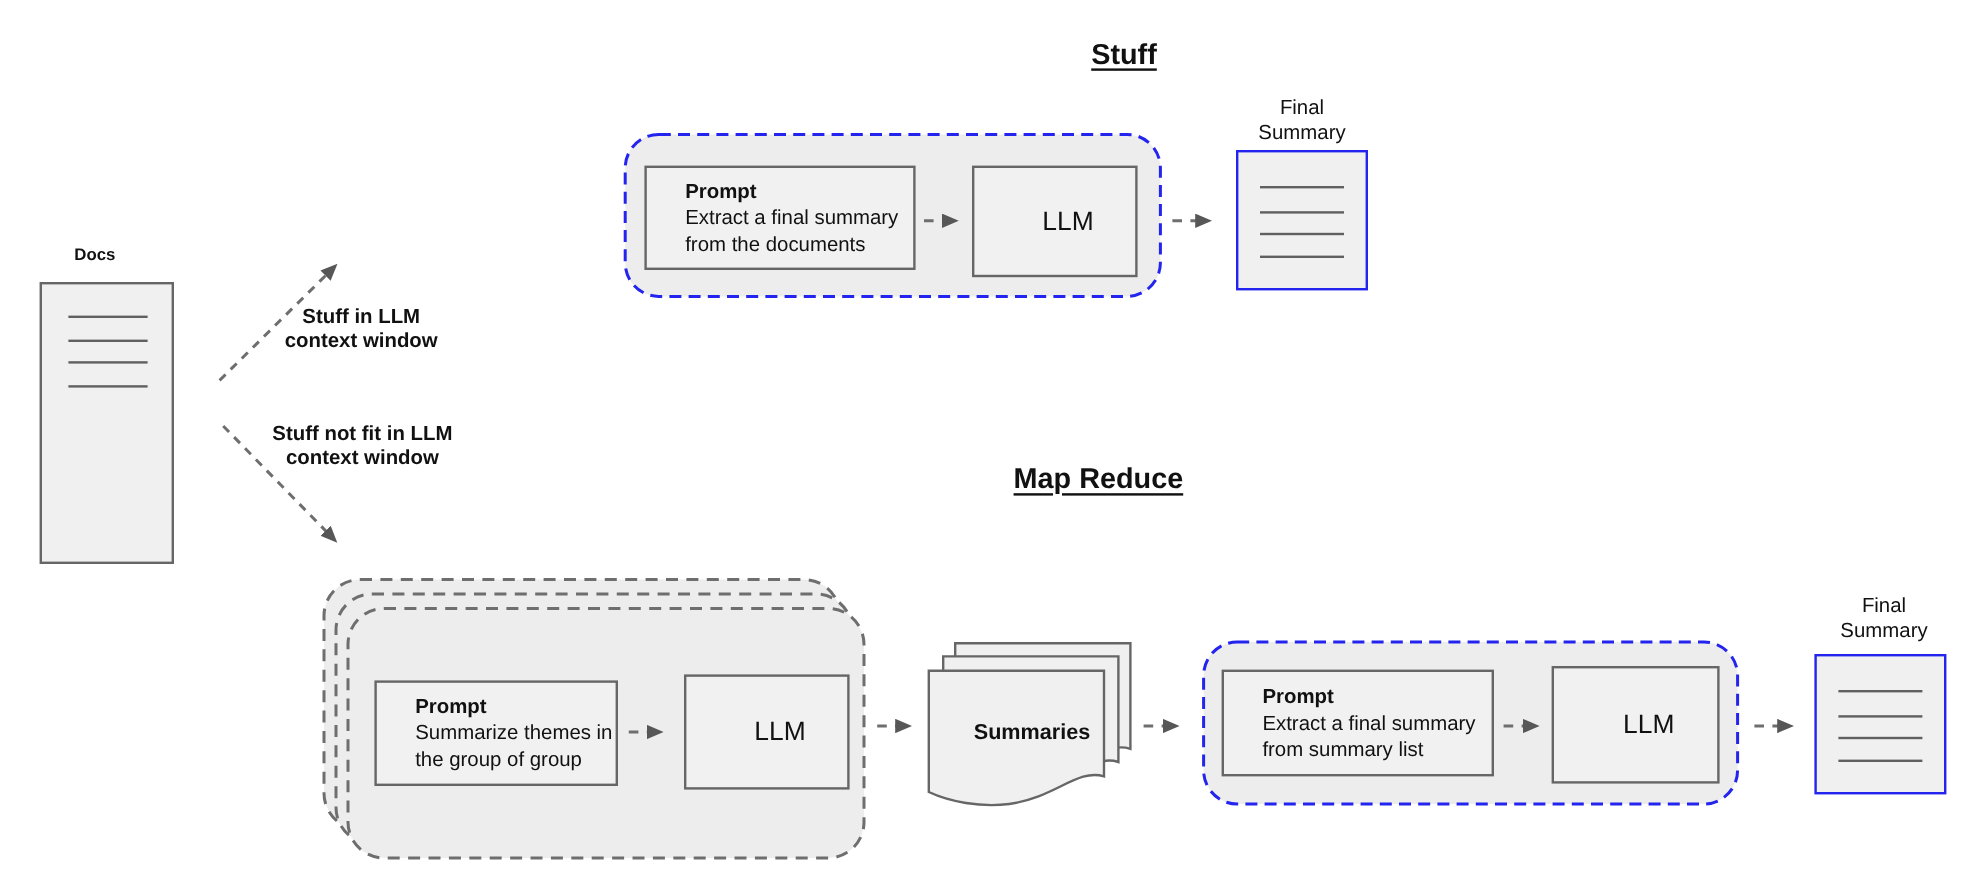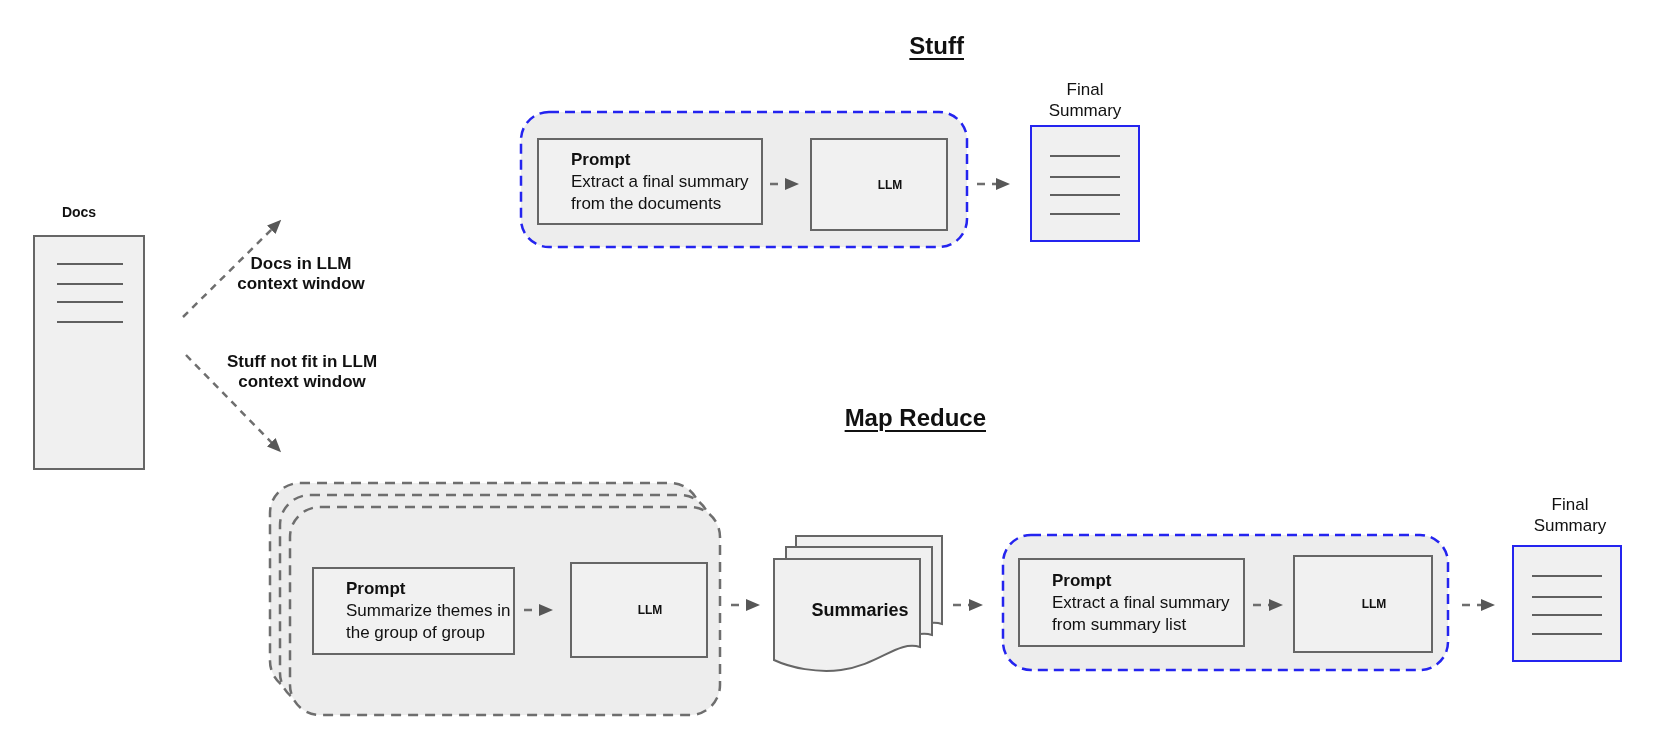--- a/index.html
+++ b/index.html
@@ -12,21 +12,21 @@
   .blue-container{fill:var(--container-fill,#ededed);stroke:var(--accent-blue,#2424ef);stroke-width:2.5;stroke-dasharray:10 6;}
   .stack-rect{fill:var(--container-fill,#ededed);stroke:var(--arrow-gray,#6e6e6e);stroke-width:2.5;stroke-dasharray:10 7;}
   .doc-page{fill:var(--doc-fill,#f0f0f0);stroke:var(--box-border,#666);stroke-width:2;}
   .arrow{stroke:var(--arrow-gray,#6e6e6e);stroke-width:2.5;fill:none;stroke-dasharray:8 7;marker-end:url(#ah);}
   .branch-arrow{stroke-dasharray:7 6;}
   .ah{fill:var(--arrowhead-gray,#575757);}
   .box{position:absolute;box-sizing:border-box;background:var(--box-fill,#f1f1f1);border:2px solid var(--box-border,#666);}
   .prompt-box{display:flex;flex-direction:column;justify-content:center;padding-left:32px;}
   .box-text{font-size:17px;line-height:22px;}
   .bold{font-weight:bold;}
-  .llm-box{display:flex;align-items:center;justify-content:center;font-size:12px;font-weight:bold;padding-left:22px;}
+  .llm-box{display:flex;align-items:center;justify-content:center;font-size:22px;font-weight:normal;padding-left:22px;}
   .doc-box{position:absolute;box-sizing:border-box;background:var(--doc-fill,#f0f0f0);border:2px solid var(--box-border,#666);}
   .blue-doc{border:2.5px solid var(--accent-blue,#2424ef);}
   .dline{position:absolute;height:2px;background:var(--doc-line,#606060);}
   .title{position:absolute;font-size:24px;font-weight:bold;text-align:right;text-decoration:underline;text-decoration-thickness:2px;text-underline-offset:4px;}
   .node-label{position:absolute;font-weight:bold;text-align:center;}
   .branch-label{position:absolute;font-size:17px;line-height:20px;font-weight:bold;text-align:center;}
   .fs-label{position:absolute;font-size:17px;line-height:21px;font-weight:normal;text-align:center;}
   .summ-label{position:absolute;font-size:18px;font-weight:bold;text-align:center;padding-left:12px;}
 </style>
 </head>
@@ -64,32 +64,32 @@
     <path class="arrow" d="M977,184 L997,184"></path>
 
     <path class="arrow" d="M524,610 L540,610"></path>
     <path class="arrow" d="M731,605 L747,605"></path>
     <path class="arrow" d="M953,605 L970,605"></path>
     <path class="arrow" d="M1253,605 L1270,605"></path>
     <path class="arrow" d="M1462,605 L1482,605"></path>
   </svg>
 
   <div class="title" style="left:804px;top:32px;width:160px;">Stuff</div>
-  <div class="title" style="left:786px;top:404px;width:200px;">Map Reduce</div>
+  <div class="title" style="left:786px;top:386px;width:200px;">Map Reduce</div>
 
   <div class="node-label" style="left:13px;top:204px;width:132px;font-size:14px;">Docs</div>
   <div class="doc-box" style="left:33px;top:235px;width:112px;height:235px;">
     <div class="dline" style="left:22px;top:26px;width:66px;"></div>
     <div class="dline" style="left:22px;top:46px;width:66px;"></div>
     <div class="dline" style="left:22px;top:64px;width:66px;"></div>
     <div class="dline" style="left:22px;top:84px;width:66px;"></div>
   </div>
 
   <div class="branch-label" style="left:211px;top:254px;width:180px;">
-    <div>Docs in LLM</div>
+    <div>Stuff in LLM</div>
     <div>context window</div>
   </div>
   <div class="branch-label" style="left:192px;top:352px;width:220px;">
     <div>Stuff not fit in LLM</div>
     <div>context window</div>
   </div>
 
   <div class="box prompt-box" style="left:537px;top:138px;width:226px;height:87px;">
     <div class="box-text bold">Prompt</div>
     <div class="box-text">Extract a final summary</div>

